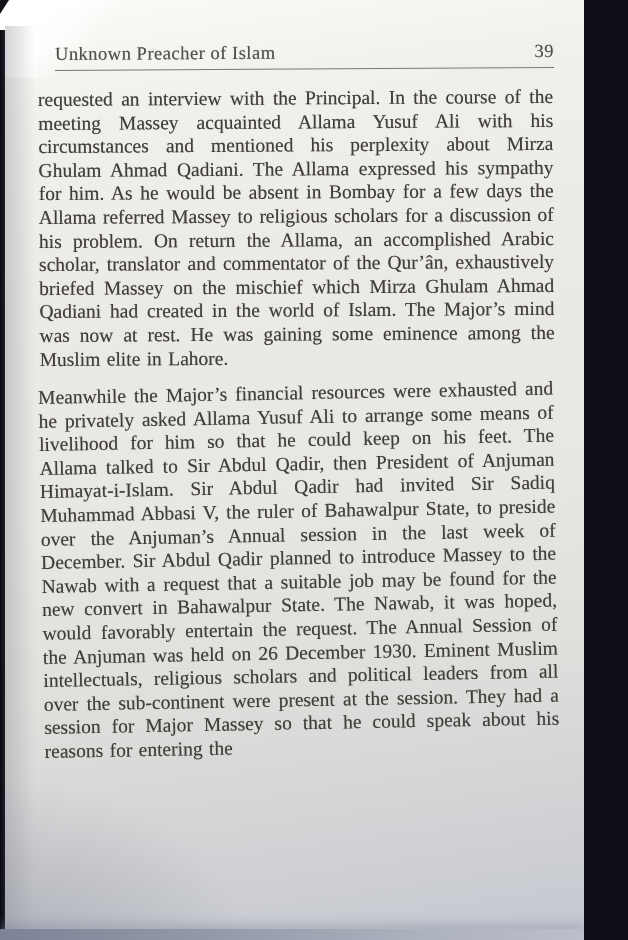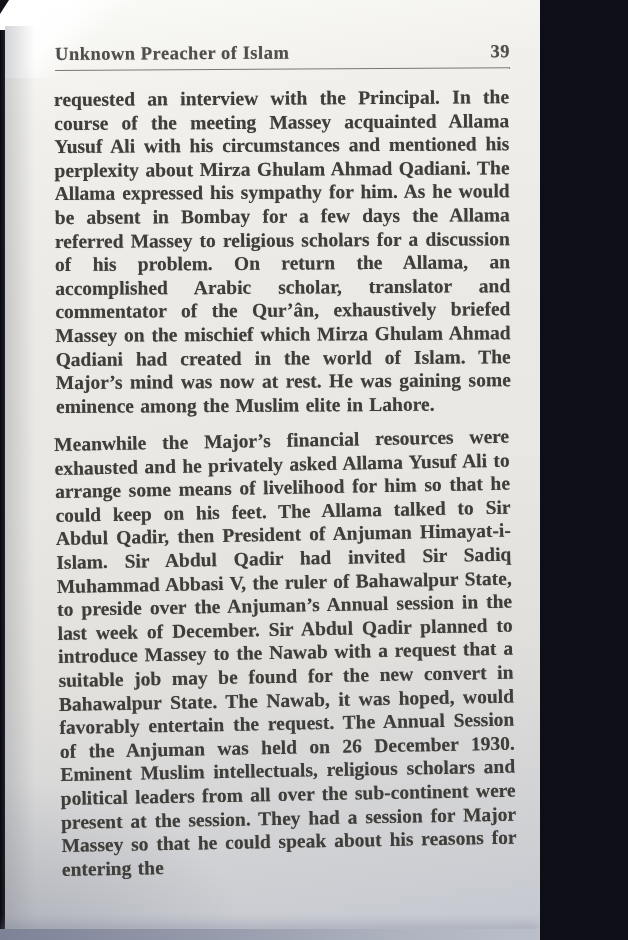--- a/index.html
+++ b/index.html
@@ -6,24 +6,23 @@
     margin: 0;
     padding: 0;
     width: 628px;
     height: 940px;
     overflow: hidden;
     background: #0e0e16;
     font-family: "Liberation Serif", "DejaVu Serif", serif;
   }
   .scan {
     position: relative;
-    width: 540px;
+    width: 584px;
     height: 940px;
     overflow: hidden;
-    font-weight: bold;
   }
   
   .page {
     position: absolute;
     inset: 0;
     background:
       radial-gradient(ellipse 420px 300px at 0% 102%, rgba(118,124,140,0.38), rgba(118,124,140,0) 60%),
       linear-gradient(172deg,
         #fbfbf8 0%,
         #f1f0ec 12%,
@@ -85,21 +84,21 @@
     transform: rotate(-0.35deg);
     transform-origin: left center;
     font-size: 18.5px;
     letter-spacing: 0.5px;
     color: #514f4a;
     text-shadow: 0 0 0.7px rgba(81,79,74,0.5);
   }
 
   .textblock {
     position: absolute;
-    left: 54px; right: 31px; top: 88px;
+    left: 38px; right: 31px; top: 88px;
   }
   .para {
     margin: 0;
     text-align: justify;
     font-size: 19.5px;
     line-height: 23.6px;
     color: #403e3a;
     text-shadow: 0 0 0.7px rgba(64,62,58,0.55);
     word-spacing: 1.5px;
   }

